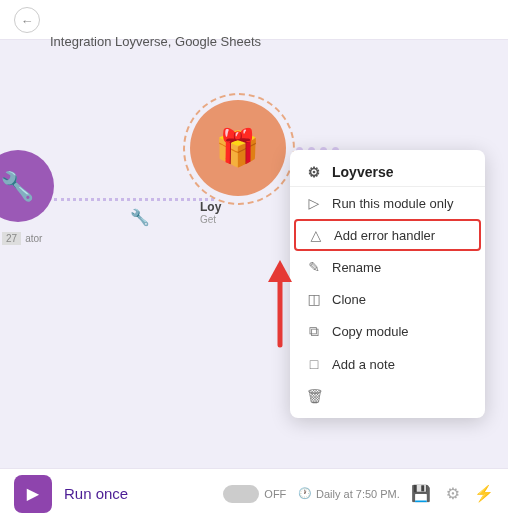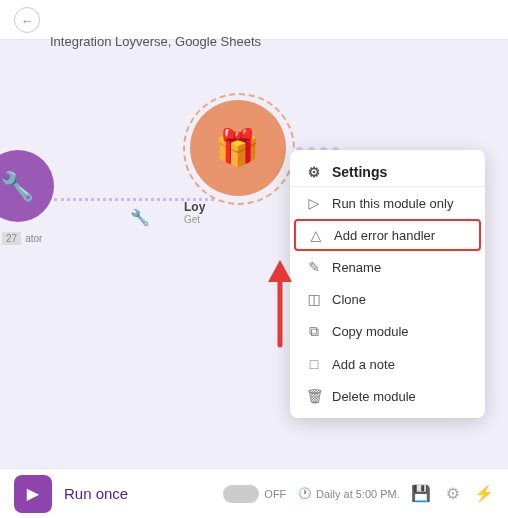--- a/index.html
+++ b/index.html
@@ -110,21 +110,21 @@
       top: 168px;
       left: 130px;
       color: #aaa;
       font-size: 16px;
     }
 
     
     .gift-label-area {
       position: absolute;
       top: 160px;
-      left: 184px;
+      left: 200px;
       font-size: 12px;
       color: #666;
     }
     .gift-label-title {
       font-weight: 600;
       font-size: 12px;
       color: #444;
     }
     .gift-label-sub {
       font-size: 10px;
@@ -336,21 +336,21 @@
     <div class="dot"></div>
     <div class="dot"></div>
     <div class="dot"></div>
     <div class="dot"></div>
   </div>
 
   <div class="context-menu">
 
     <div class="menu-item header-item">
       <span class="menu-icon">⚙</span>
-      <span>Settings</span>
+      <span>Loyverse</span>
     </div>
 
     <div class="menu-item">
       <span class="menu-icon">▷</span>
       <span>Run this module only</span>
     </div>
 
     <div class="menu-item highlighted">
       <span class="menu-icon">△</span>
       <span>Add error handler</span>
@@ -371,21 +371,20 @@
       <span>Copy module</span>
     </div>
 
     <div class="menu-item">
       <span class="menu-icon">□</span>
       <span>Add a note</span>
     </div>
 
     <div class="menu-item">
       <span class="menu-icon">🗑</span>
-      <span>Delete module</span>
     </div>
   </div>
 
   <div class="red-arrow">
     <svg width="55" height="90" viewBox="0 0 55 90">
 
       <line x1="30" y1="85" x2="30" y2="20" stroke="#e53935" stroke-width="5" stroke-linecap="round"></line>
 
       <polygon points="30,0 18,22 42,22" fill="#e53935"></polygon>
     </svg>
@@ -398,20 +397,20 @@
     <span>▶</span>
   </div>
   <span class="run-once-label">Run once</span>
   <div class="spacer"></div>
   <div class="toggle-off">
     <div class="toggle-switch"></div>
     <span>OFF</span>
   </div>
   <div class="schedule-text">
     <span>🕐</span>
-    <span>Daily at 5:00 PM.</span>
+    <span>Daily at 7:50 PM.</span>
   </div>
   <div class="bottom-icons">
     <span class="bottom-icon">💾</span>
     <span class="bottom-icon">⚙</span>
     <span class="bottom-icon">⚡</span>
   </div>
 </div>
 
 </body></html>

